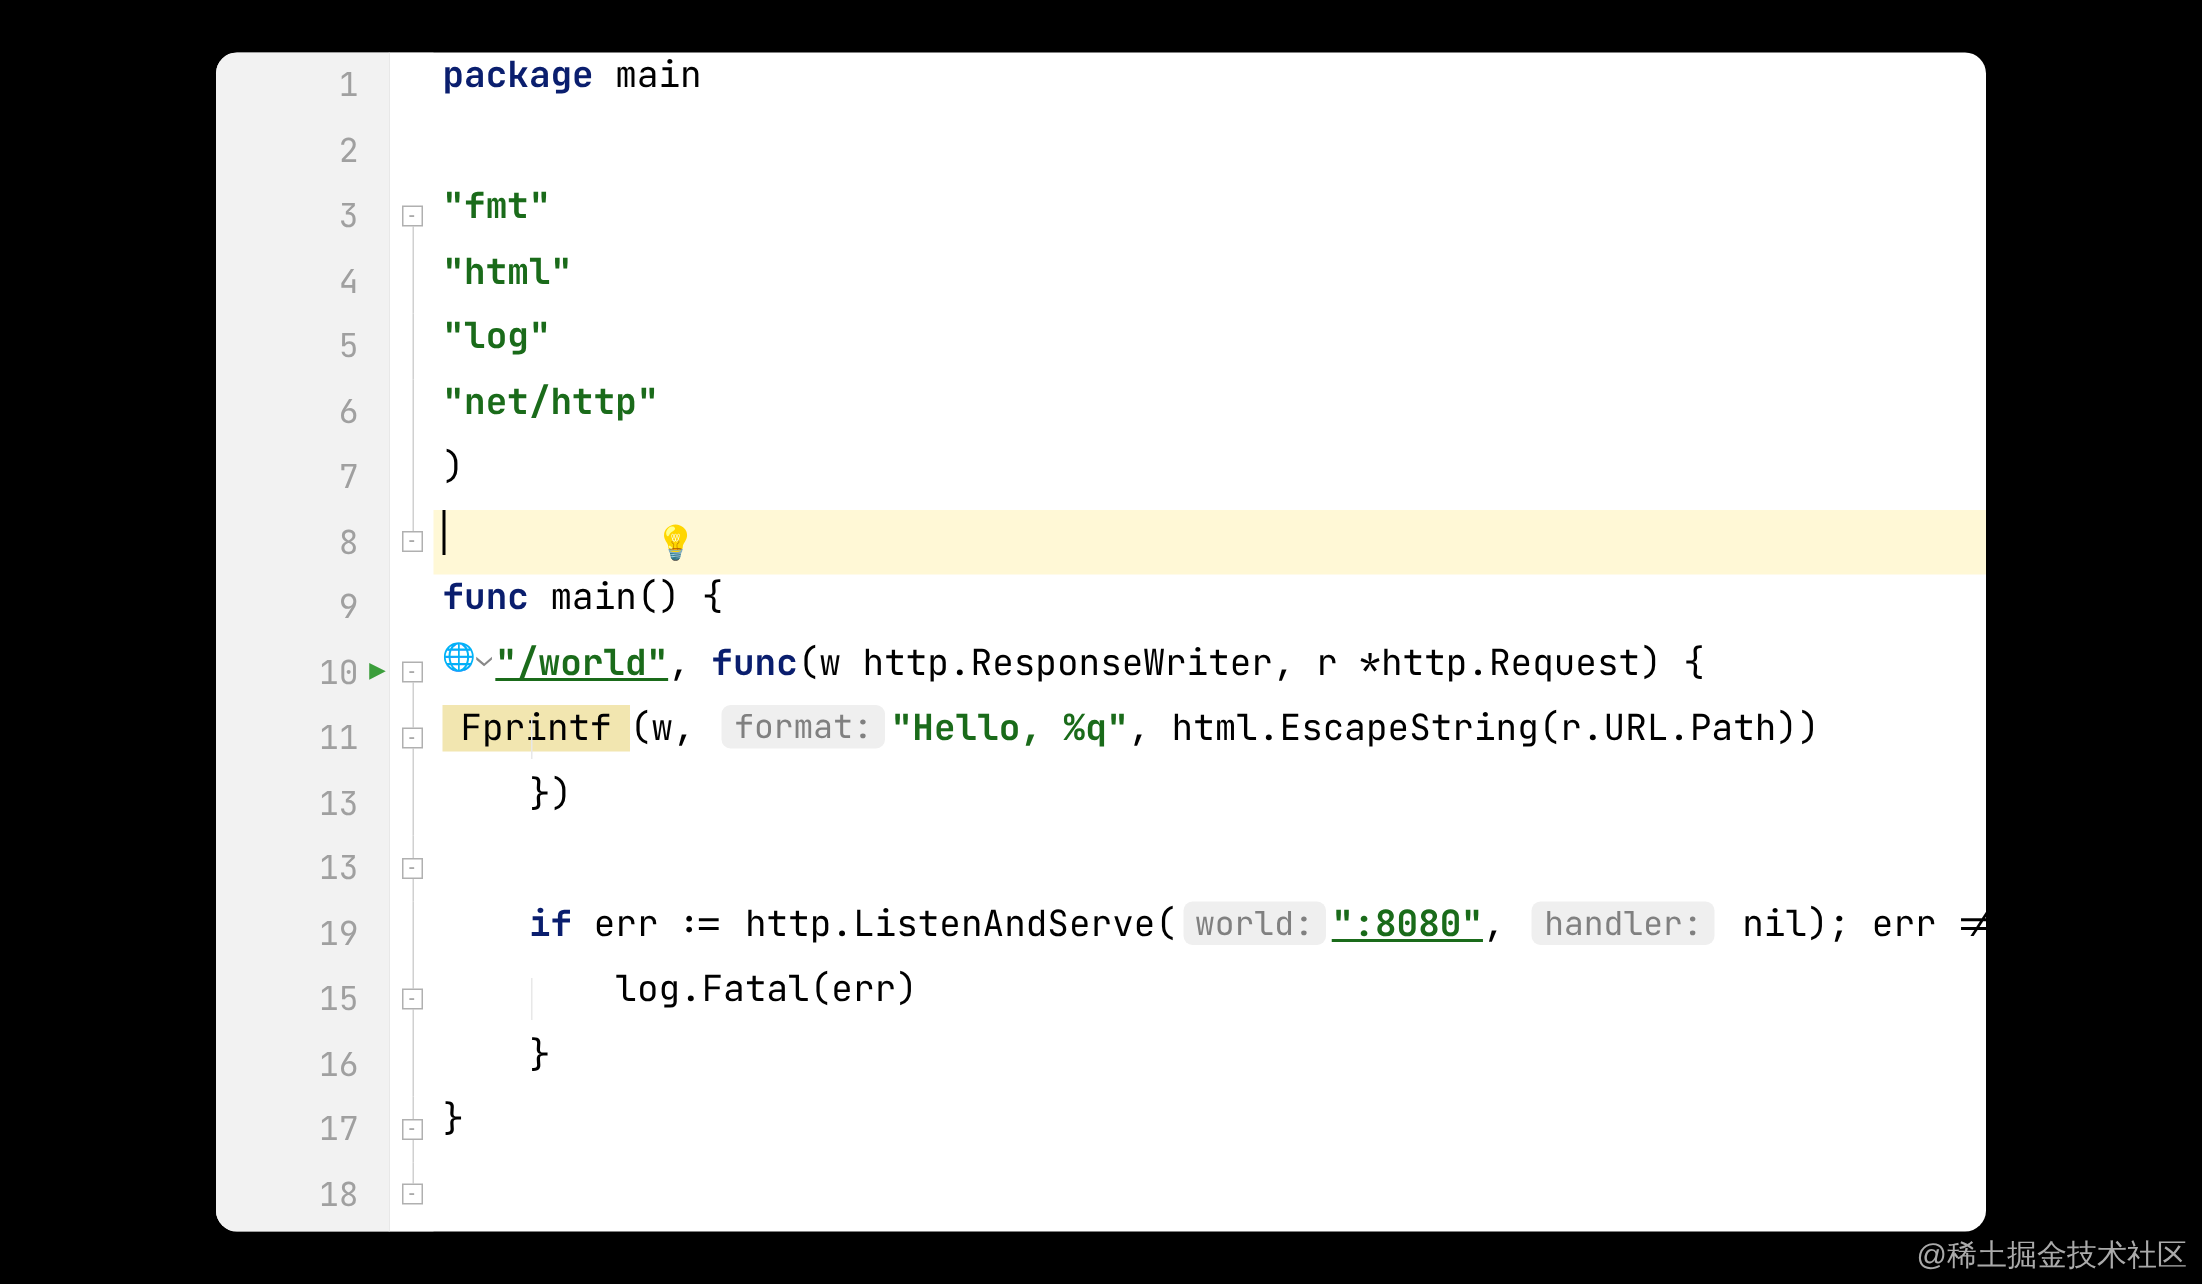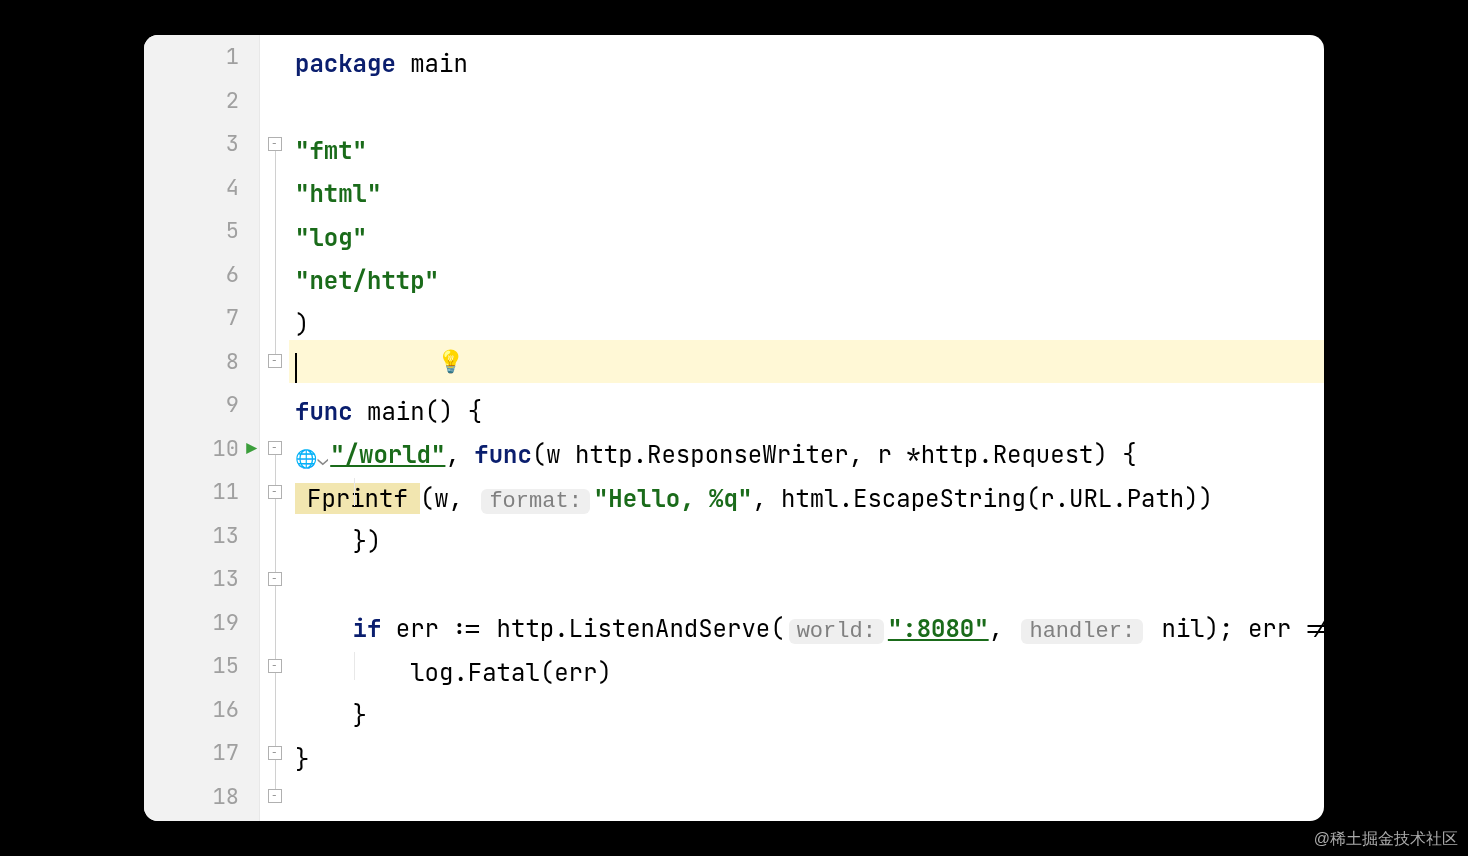--- a/index.html
+++ b/index.html
@@ -83,37 +83,36 @@
 .code-area {
   flex: 1;
   display: flex;
   flex-direction: column;
   font-size: 24px;
   position: relative;
 }
 .code-row {
   height: 43.5px;
   display: flex;
-  align-items: flex-end;
+  align-items: flex-start;
   padding-left: 6px;
   white-space: pre;
   position: relative;
 }
 .code-row.highlight { background: #fff8d6; }
 .kw { color: #0a1e6e; font-weight: bold; }
 .str { color: #1a6b1a; font-weight: bold; }
 .func-hl { background: #f2e6b0; padding: 0 12px; }
 .hint {
   background: #efefef;
   color: #808080;
   border-radius: 6px;
   padding: 0 8px;
   font-size: 22px;
   margin: 0 4px;
-  font-family: Liberation Mono, monospace;
 }
 .url-link { color: #1a6b1a; text-decoration: underline; font-weight: bold; }
 .globe-icon {
   display: inline-flex;
   align-items: center;
   color: #888;
   font-size: 18px;
   margin-right: 2px;
 }
 .bulb {
@@ -128,21 +127,21 @@
   width: 2px;
   height: 30px;
   background: #000;
   vertical-align: middle;
 }
 .watermark {
   position: absolute;
   right: 10px;
   bottom: 6px;
   color: #aaa;
-  font-size: 16px;
+  font-size: 20px;
   font-family: sans-serif;
 }
 .inner-guide {
   position: absolute;
   left: 65px;
   top: 8px;
   bottom: 8px;
   width: 1px;
   background: #e8e8e8;
 }

